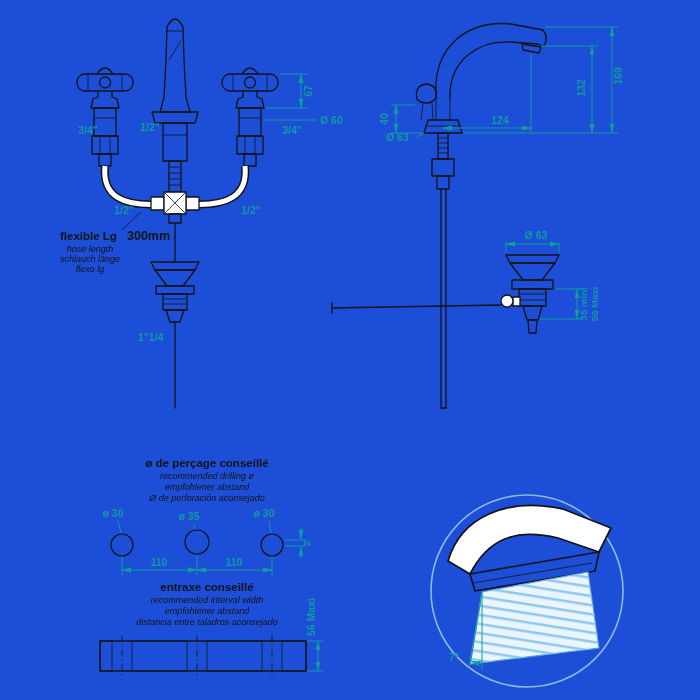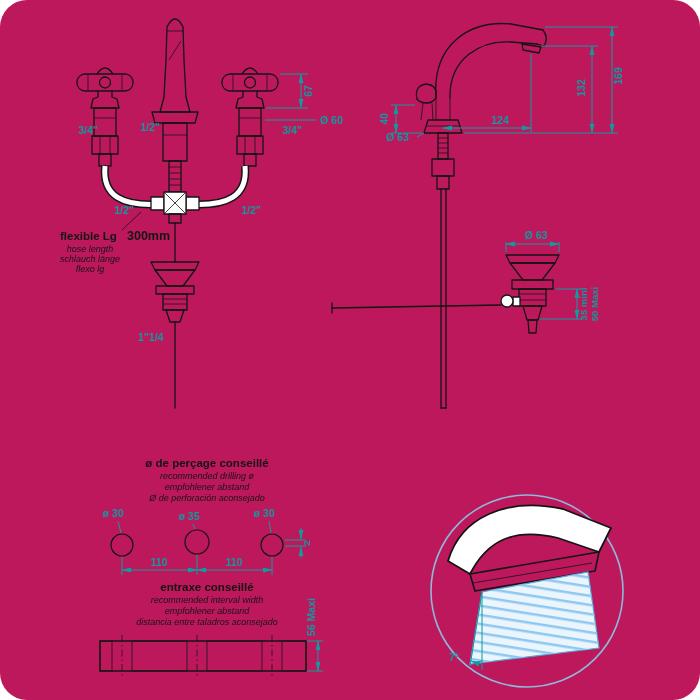--- a/index.html
+++ b/index.html
@@ -1,20 +1,20 @@
 <!DOCTYPE html>
 <html style="--teal: #0f9b9f; --ink: #141414; --water_fill: #eaf5fd; --water_stroke: #8fc8ee; --water_edge: #56a3d9; --ring: #8db9dd;"><head>
 <meta charset="utf-8">
 <style>
   :root{
     --teal:#0f9b9f; --ink:#141414;
     --water_fill:#eaf5fd; --water_stroke:#8fc8ee; --water_edge:#56a3d9; --ring:#8db9dd;
   }
   html,body{margin:0;padding:0;background:#fff;}
-  .sheet{width:700px;height:700px;position:relative;background:#be185d;font-family:"Liberation Sans",sans-serif;border-radius:27px;}
+  .sheet{width:700px;height:700px;position:relative;background:#1d4ed8;font-family:"Liberation Sans",sans-serif;}
   svg{display:block;}
   svg text{font-family:"Liberation Sans",sans-serif;}
   .ln{stroke:var(--ink,#141414);stroke-width:1.3;fill:none;stroke-linejoin:round;stroke-linecap:round;}
   .ln-thin{stroke:var(--ink,#141414);stroke-width:0.8;fill:none;}
   .ln-w{fill:#fff;}
   .hose-out{stroke:var(--ink,#141414);stroke-width:8;fill:none;}
   .hose-in{stroke:#fff;stroke-width:5;fill:none;}
   .dim{stroke:var(--teal,#0f9b9f);stroke-width:1;fill:none;}
   .dim-t{fill:var(--teal,#0f9b9f);font-size:10.5px;font-weight:bold;}
   .dim-t-sm{fill:var(--teal,#0f9b9f);font-size:9.5px;font-weight:bold;}

